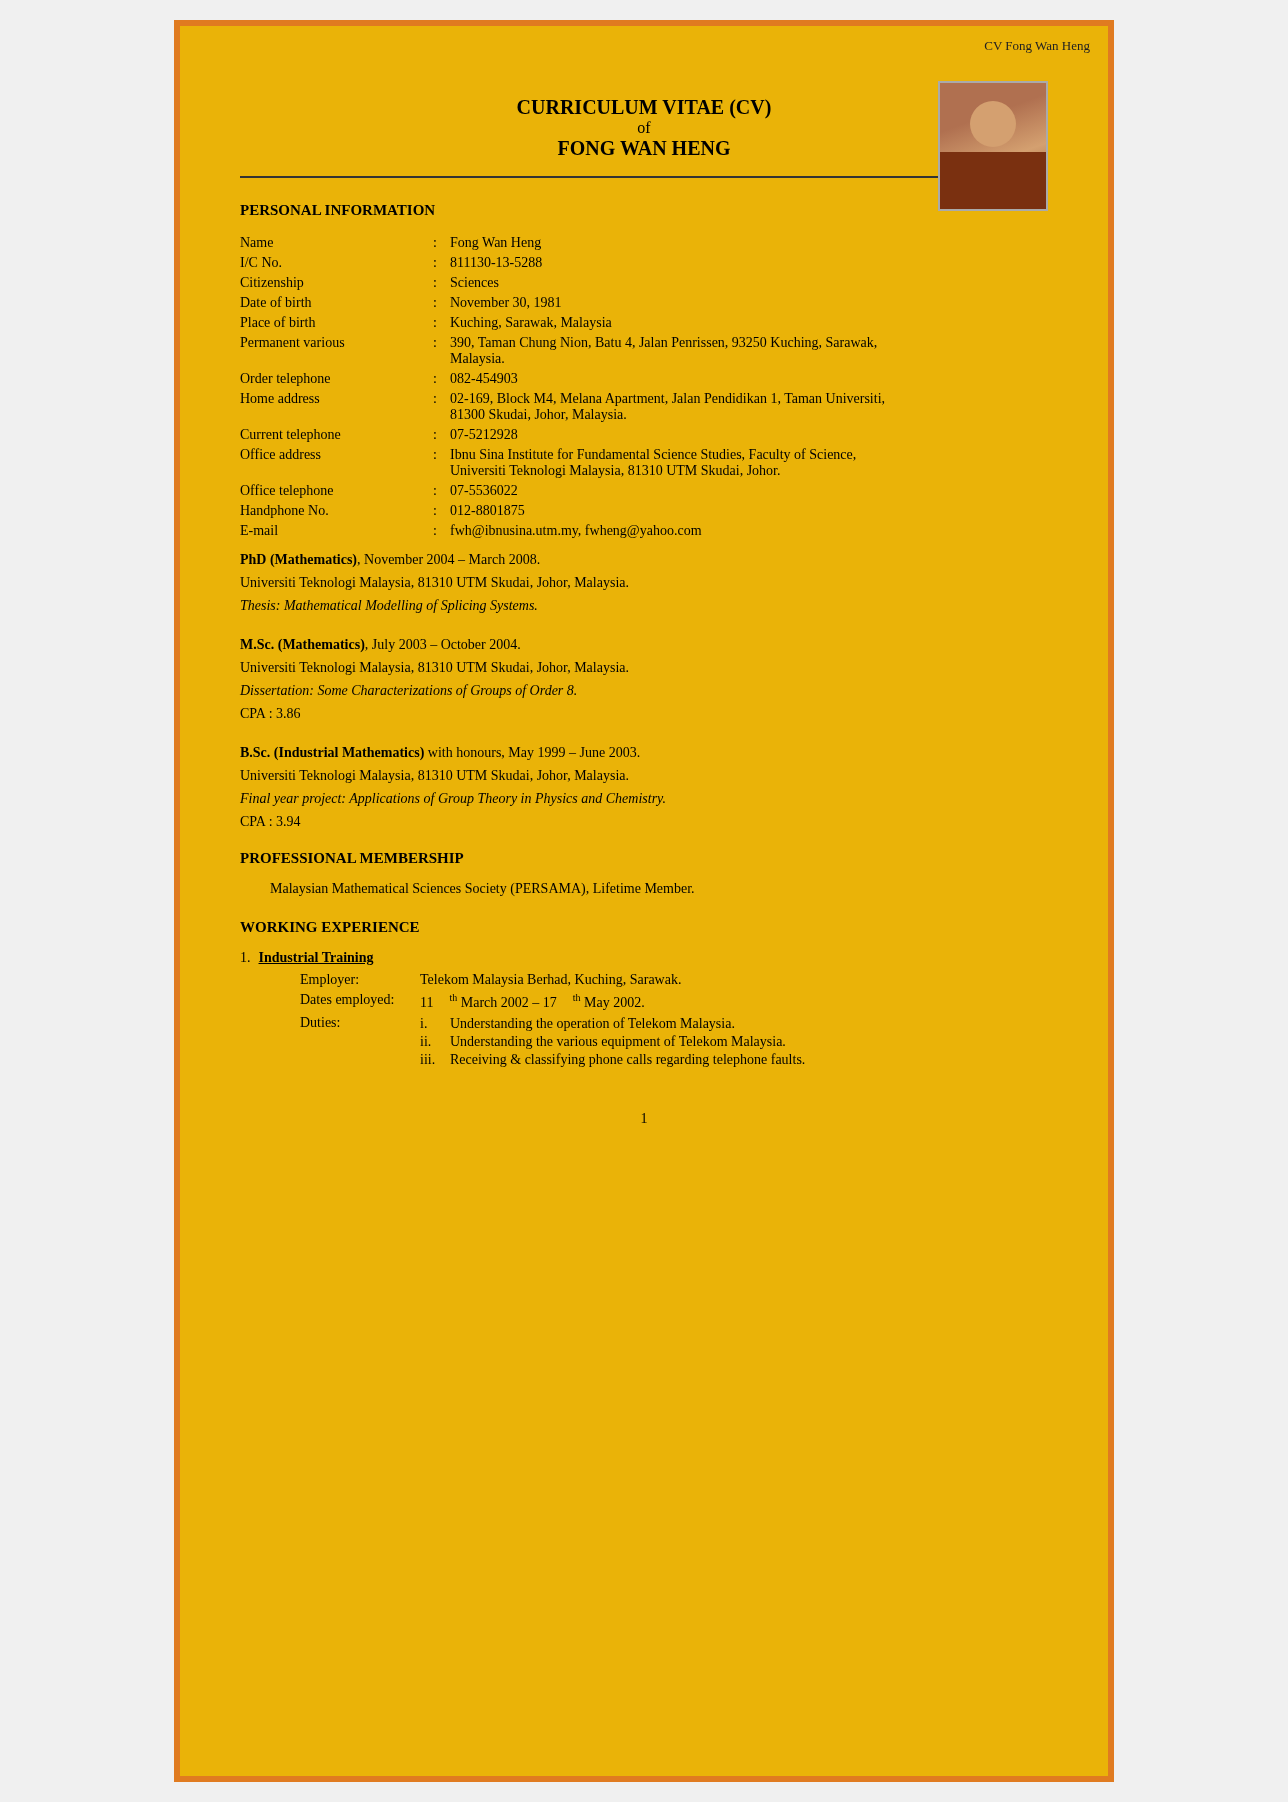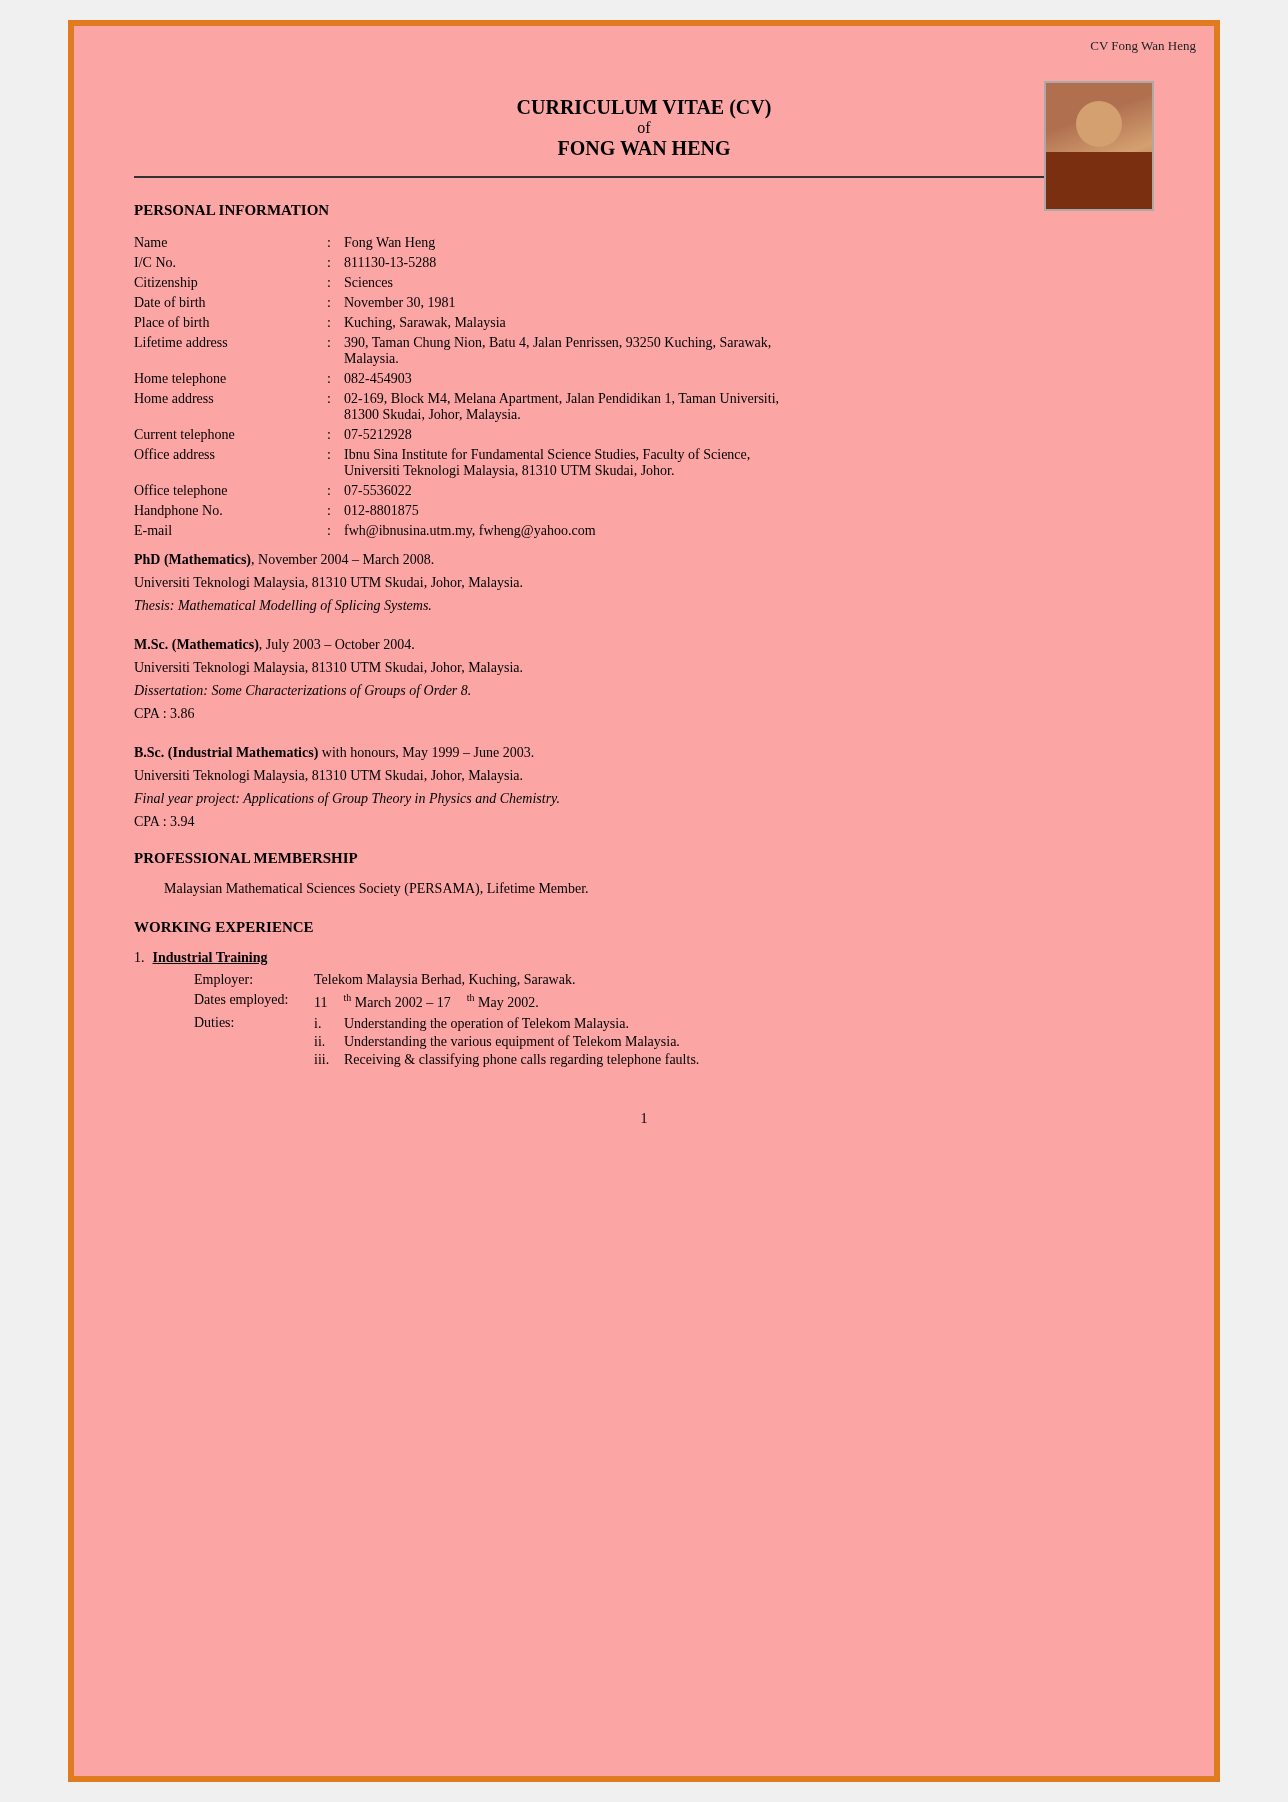--- a/index.html
+++ b/index.html
@@ -5,23 +5,23 @@
     * { margin: 0; padding: 0; box-sizing: border-box; }
     body {
       background: #f0f0f0;
       display: flex;
       justify-content: center;
       align-items: flex-start;
       padding: 20px;
       font-family: "Times New Roman", Times, serif;
     }
     .page {
-      width: 1152px;
+      width: 940px;
       min-height: 1762px;
-      background: #fca5a5;
+      background: #eab308;
       border: 6px solid #E07B20;
       padding: 40px 60px 60px 60px;
       position: relative;
     }
     .corner-label {
       position: absolute;
       top: 12px;
       right: 18px;
       font-size: 13px;
       color: #222;
@@ -215,26 +215,26 @@
         <td class="label-col">Date of birth</td>
         <td class="colon-col">:</td>
         <td class="value-col">November 30, 1981</td>
       </tr>
       <tr>
         <td class="label-col">Place of birth</td>
         <td class="colon-col">:</td>
         <td class="value-col">Kuching, Sarawak, Malaysia</td>
       </tr>
       <tr>
-        <td class="label-col">Lifetime address</td>
+        <td class="label-col">Permanent various</td>
         <td class="colon-col">:</td>
         <td class="value-col">390, Taman Chung Nion, Batu 4, Jalan Penrissen, 93250 Kuching, Sarawak,<br>Malaysia.</td>
       </tr>
       <tr>
-        <td class="label-col">Home telephone</td>
+        <td class="label-col">Order telephone</td>
         <td class="colon-col">:</td>
         <td class="value-col">082-454903</td>
       </tr>
       <tr>
         <td class="label-col">Home address</td>
         <td class="colon-col">:</td>
         <td class="value-col">02-169, Block M4, Melana Apartment, Jalan Pendidikan 1, Taman Universiti,<br>81300 Skudai, Johor, Malaysia.</td>
       </tr>
       <tr>
         <td class="label-col">Current telephone</td>

